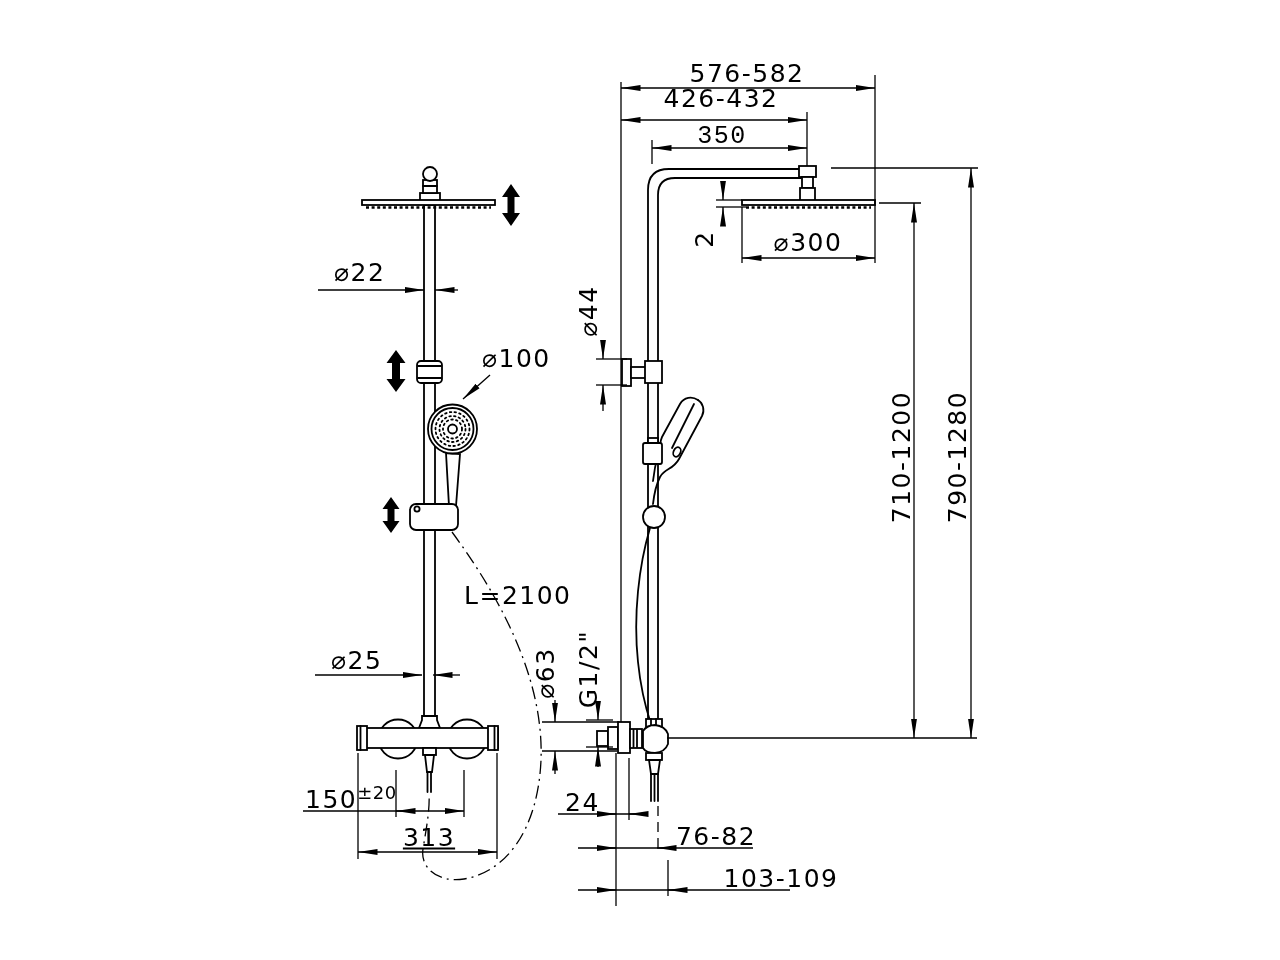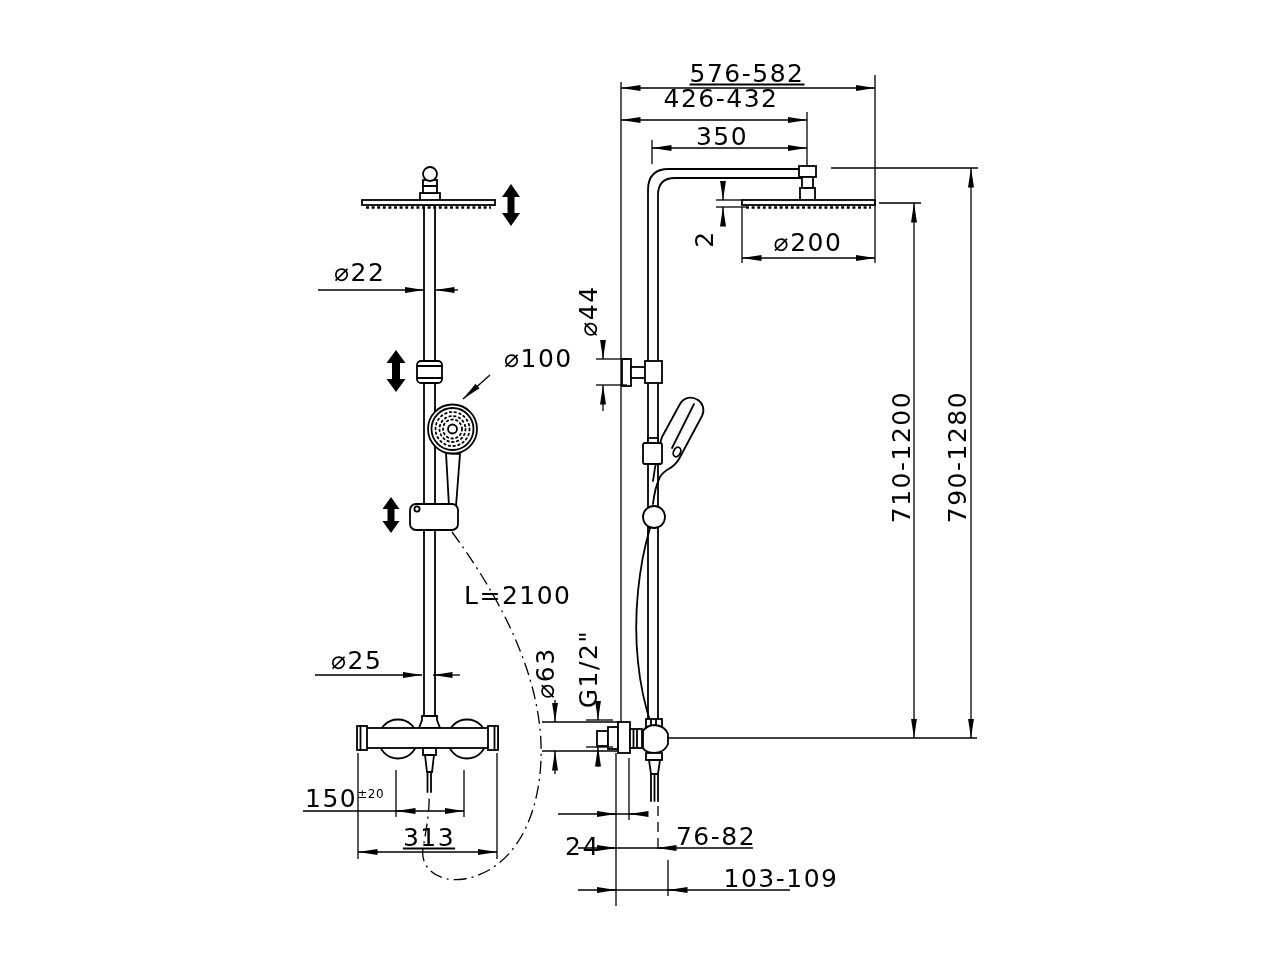--- a/index.html
+++ b/index.html
@@ -6,21 +6,21 @@
   .stage{position:relative;width:1280px;height:960px;background:#fff;overflow:hidden;
          font-family:"DejaVu Sans",sans-serif;}
   svg{position:absolute;left:0;top:0;}
   .obj{stroke:#000;stroke-width:1.8;fill:none;stroke-linecap:round;}
   .objf{stroke:#000;stroke-width:1.8;fill:#fff;}
   .dim{stroke:#000;stroke-width:1.3;fill:none;}
   .lbl{position:absolute;font-size:25px;letter-spacing:1.5px;color:#000;white-space:nowrap;
        transform:translate(-50%,-50%);line-height:1;}
   .lbl.left{transform:translate(0,-50%);}
   .lbl.rot{transform:translate(-50%,-50%) rotate(-90deg);}
-  .sup{font-size:12px;vertical-align:9px;letter-spacing:0.5px;margin-top:20px;}
+  .sup{font-size:18px;vertical-align:9px;letter-spacing:0.5px;margin-top:20px;}
 </style>
 </head>
 <body>
 
 <div class="stage">
 <svg width="1280" height="960" viewBox="0 0 1280 960">
   <defs>
     <marker id="ah" viewBox="0 0 20 8" refX="19.5" refY="4" markerWidth="20" markerHeight="8" orient="auto-start-reverse" markerUnits="userSpaceOnUse">
       <path d="M0,1 L19.5,4 L0,7 Z" fill="#000"></path>
     </marker>
@@ -246,33 +246,33 @@
 
     <g class="dim">
       <line x1="668" y1="860" x2="668" y2="896"></line>
       <line x1="578" y1="890" x2="790" y2="890"></line>
       <line x1="599" y1="890" x2="616" y2="890" marker-end="url(#ah)"></line>
       <line x1="668" y1="890" x2="685" y2="890" marker-start="url(#ah)"></line>
     </g>
   </g>
 </svg>
 
-  <div class="lbl" style="left:747px;top:73px;text-decoration:underline;">576-582</div>
+  <div class="lbl" style="left:747px;top:73px;">576-582</div>
   <div class="lbl" style="left:721px;top:98px;">426-432</div>
-  <div class="lbl" style="left:722px;top:136px;">350</div>
-  <div class="lbl" style="left:808px;top:242px;">⌀200</div>
+  <div class="lbl" style="left:722px;top:136px;font-family:Liberation Mono, monospace;">350</div>
+  <div class="lbl" style="left:808px;top:242px;">⌀300</div>
   <div class="lbl rot" style="left:704px;top:239px;">2</div>
   <div class="lbl rot" style="left:588px;top:311px;">⌀44</div>
   <div class="lbl rot" style="left:901px;top:457px;">710-1200</div>
   <div class="lbl rot" style="left:957px;top:457px;">790-1280</div>
   <div class="lbl rot" style="left:545px;top:673px;">⌀63</div>
   <div class="lbl rot" style="left:588px;top:669px;">G1/2"</div>
-  <div class="lbl left" style="left:565px;top:846px;">24</div>
+  <div class="lbl left" style="left:565px;top:802px;">24</div>
   <div class="lbl" style="left:716px;top:836px;text-align:center;">76-82</div>
   <div class="lbl" style="left:781px;top:878px;">103-109</div>
 
   <div class="lbl left" style="left:334px;top:272px;">⌀22</div>
-  <div class="lbl left" style="left:482px;top:358px;margin-left:22px;">⌀100</div>
+  <div class="lbl left" style="left:482px;top:358px;">⌀100</div>
   <div class="lbl left" style="left:464px;top:595px;">L=2100</div>
   <div class="lbl left" style="left:331px;top:660px;">⌀25</div>
   <div class="lbl left" style="left:305px;top:798px;"><span>150</span><span class="sup">±20</span></div>
   <div class="lbl" style="left:429px;top:837px;text-decoration:underline;">313</div>
 </div>
 
 </body></html>

